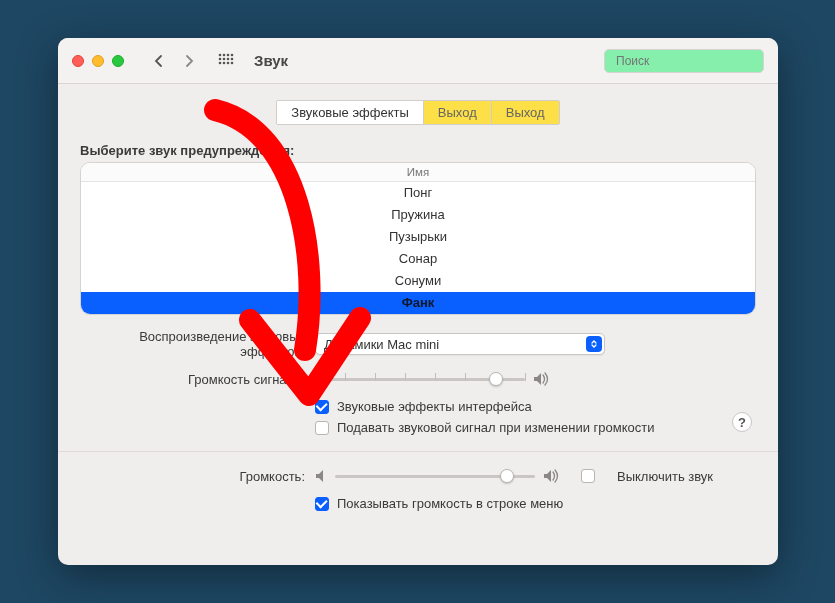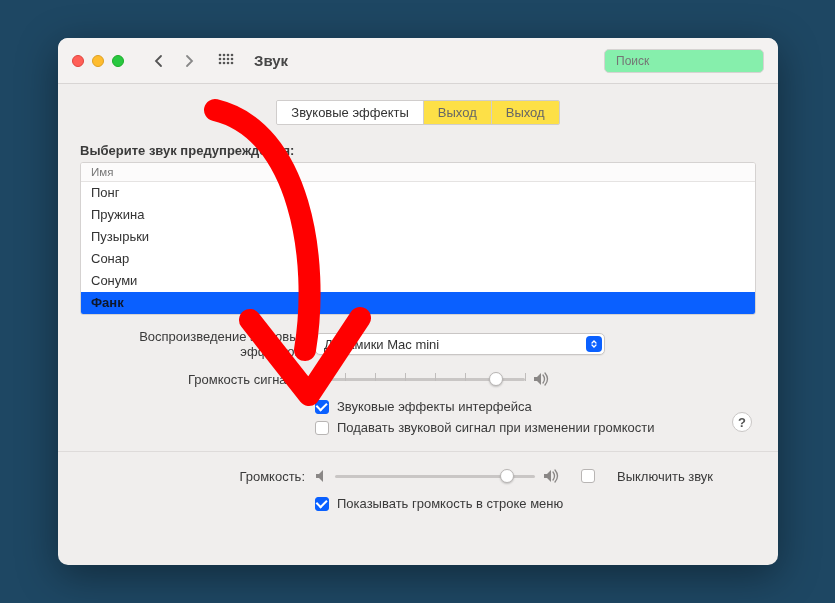--- a/index.html
+++ b/index.html
@@ -94,24 +94,25 @@
   .tabseg .tab.active {
     background: #fff;
     color: #333;
     font-weight: 500;
   }
   .section-label {
     font-size: 13px; font-weight: 600; color: #3a3a3a; margin-bottom: 4px;
   }
   .listbox {
     border: 1px solid #d5d2d1;
-    border-radius: 3px;
+    border-radius: 10px;
     background: #fff;
     margin-bottom: 14px;
     overflow: hidden;
+    text-align: center;
   }
   .listbox .header {
     font-size: 11.5px; color: #777;
     padding: 3px 10px;
     border-bottom: 1px solid #e5e3e2;
     background: #fcfbfb;
   }
   .listbox .row {
     padding: 2px 10px;
     font-size: 13px;

